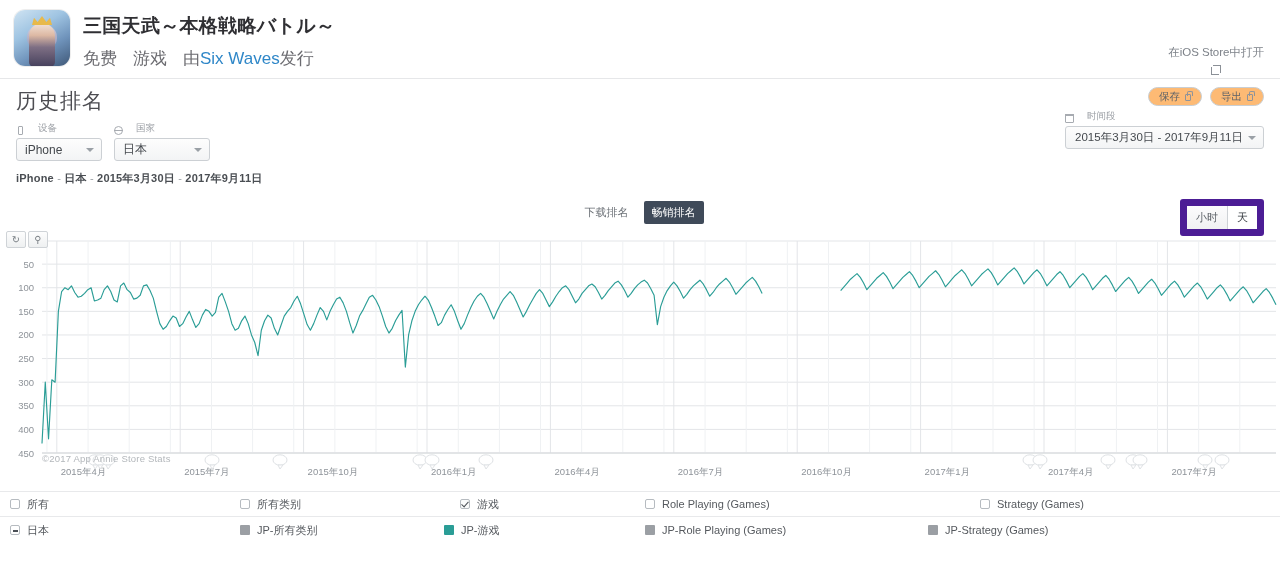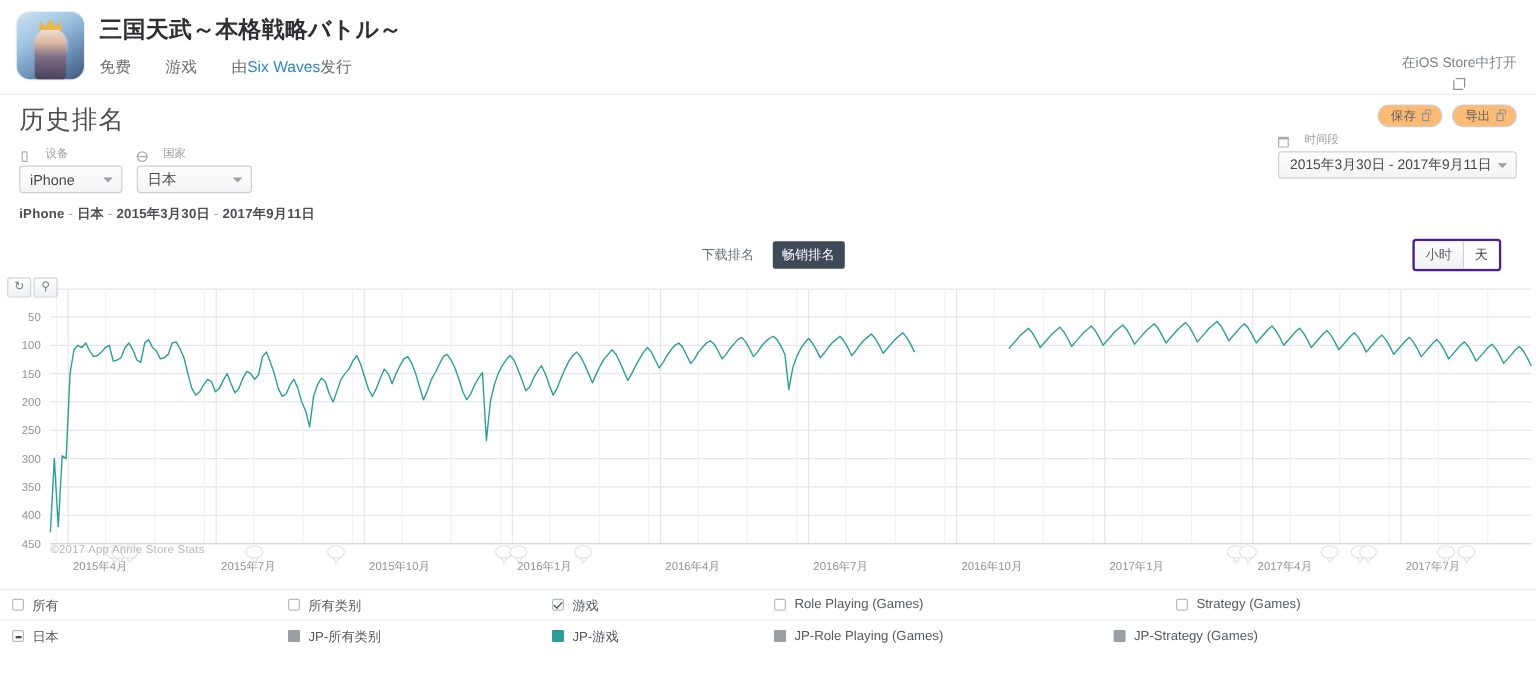--- a/index.html
+++ b/index.html
@@ -40,22 +40,22 @@
     width:30px; height:26px; border-radius:50% 50% 45% 45%;
     background:linear-gradient(180deg,#d8d2e4,#9a93ad);
     opacity:.85;
   }
   .app-meta{ margin-left:13px; padding-top:4px; }
   .app-title{
     font-size:19px; font-weight:bold; color:#2f2f33; line-height:1.25;
     letter-spacing:.3px; white-space:nowrap;
   }
   .app-sub{
-    margin-top:9px; font-size:13px; color:#6b6b70;
-    display:flex; gap:29px; white-space:nowrap;
+    margin-top:9px; font-size:17px; color:#6b6b70;
+    display:flex; gap:16px; white-space:nowrap;
   }
   .app-sub a{ color:#2f87c8; text-decoration:none; }
   .open-store{
     position:absolute; right:16px; top:45px;
     font-size:11.5px; color:#7d8289; white-space:nowrap;
     display:flex; align-items:center; gap:5px; cursor:pointer;flex-direction:column;
   }
   .ext-ico{ display:inline-block; width:10px; height:10px; position:relative; }
   .ext-ico:before{
     content:""; position:absolute; left:0; bottom:0; width:7px; height:7px;
@@ -140,22 +140,22 @@
     margin-top:13px; height:26px; position:relative;
     display:flex; align-items:center; justify-content:center;
   }
   .tabs{ display:flex; align-items:center; gap:7px; }
   .tab{
     font-size:11px; padding:4px 8px; border-radius:2px; cursor:pointer;
     color:#6a6f75; white-space:nowrap;
   }
   .tab.active{ background:#3f4a59; color:#fff; }
   .seg{
-    position:absolute; right:13px; top:0; display:flex;
-    border:2px solid #4c1d95; border-radius:3px; overflow:hidden;
+    position:absolute; right:0; top:0; display:flex;
+    border:7px solid #4c1d95; border-radius:3px; overflow:hidden;
   }
   .seg div{
     font-size:11px; padding:4px 9px; cursor:pointer; color:#5d6268;
     background:linear-gradient(180deg,#fcfcfd,#f0f1f2);
   }
   .seg div+div{ border-left:1px solid #cdd1d5; }
   .seg div.active{ background:#fff; color:#3c4147; }
 
   
   .chart-wrap{ position:relative; margin-top:6px; padding-left:0; }
@@ -460,21 +460,21 @@
     </div>
   <div class="lrow" id="legend-row-2" style="position: relative;">
       <div class="lcell" style="position: absolute; left: 10px;">
         <span class="minus"></span>
         <span>日本</span>
       </div>
       <div class="lcell" style="position: absolute; left: 240px;">
         <span class="swatch" style="background: rgb(155, 159, 164);"></span>
         <span>JP-所有类别</span>
       </div>
-      <div class="lcell" style="position: absolute; left: 460px; justify-content: space-between;">
+      <div class="lcell" style="position: absolute; left: 444px; justify-content: space-between;">
         <span class="swatch" style="background: rgb(42, 157, 150);"></span>
         <span>JP-游戏</span>
       </div>
       <div class="lcell" style="position: absolute; left: 645px;">
         <span class="swatch" style="background: rgb(155, 159, 164);"></span>
         <span>JP-Role Playing (Games)</span>
       </div>
       <div class="lcell" style="position: absolute; left: 928px; justify-content: center;">
         <span class="swatch" style="background: rgb(155, 159, 164);"></span>
         <span>JP-Strategy (Games)</span>

